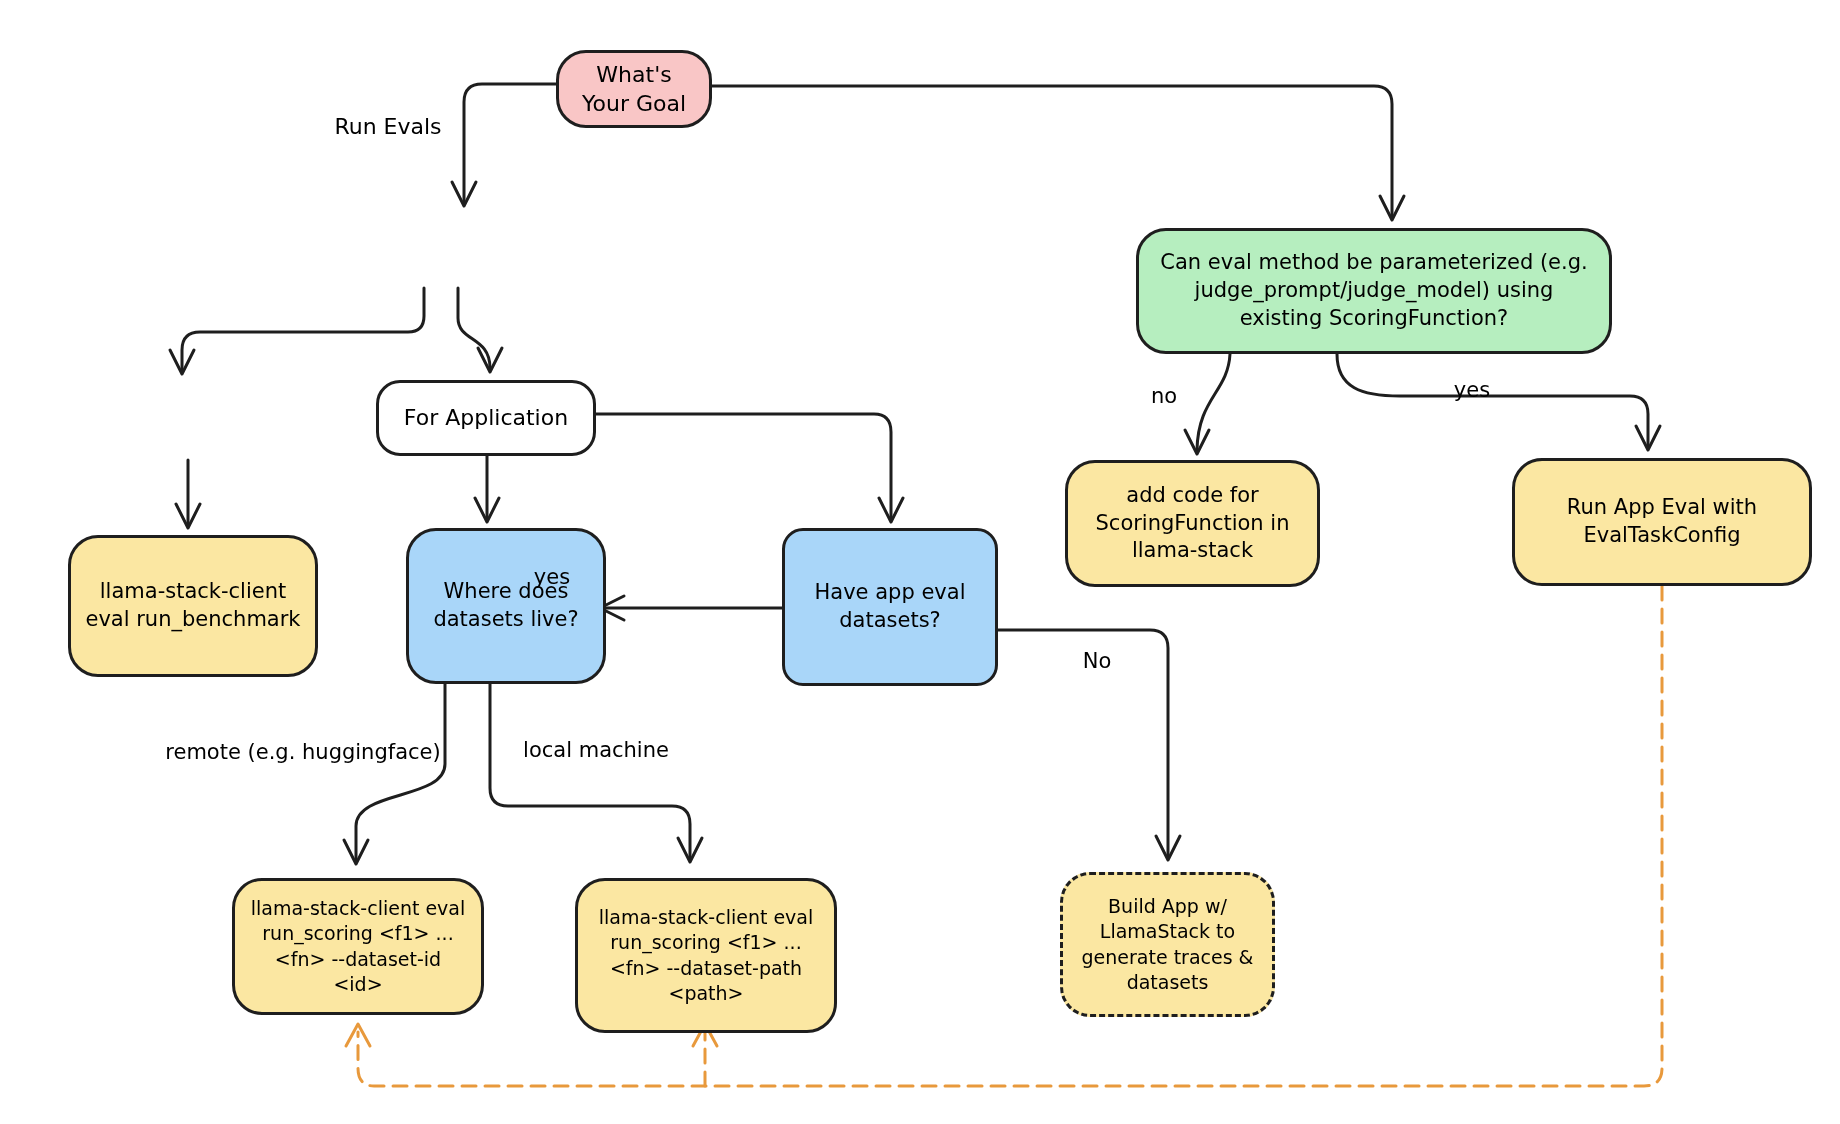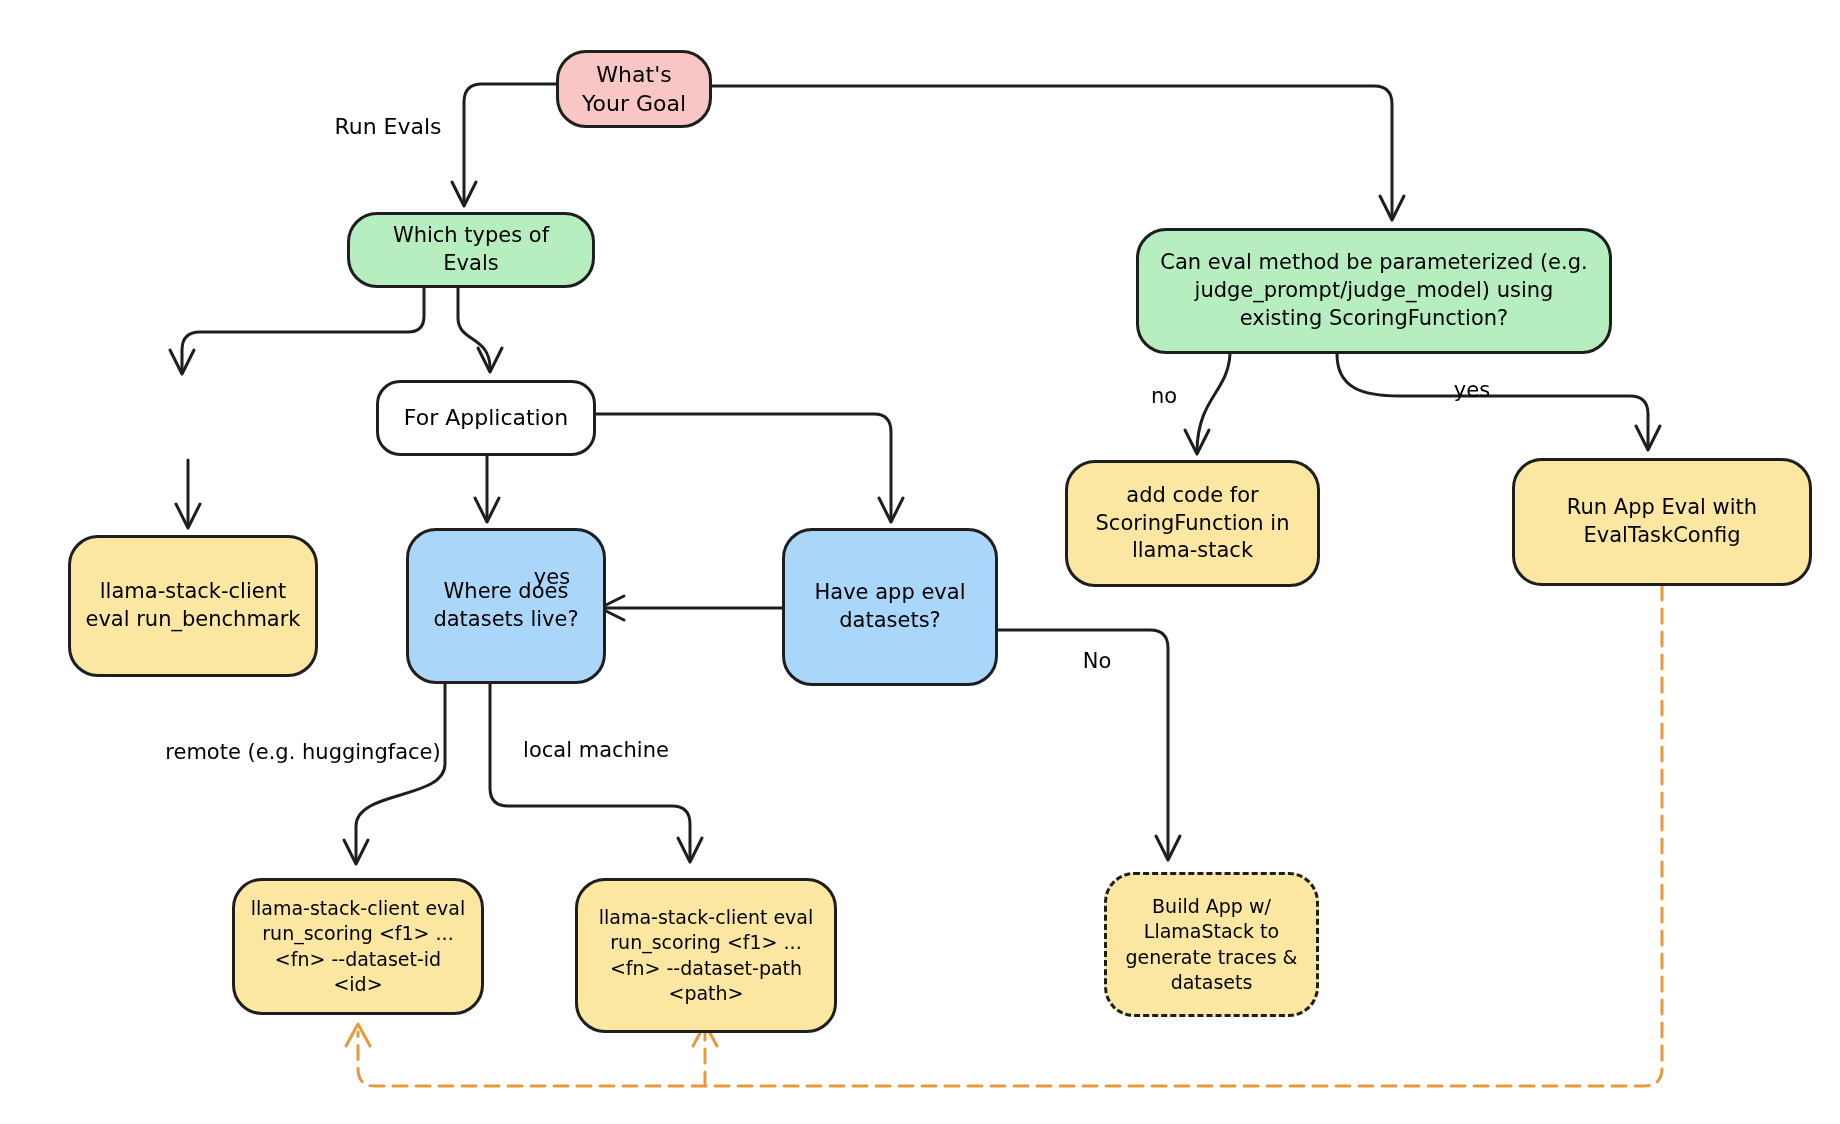--- a/index.html
+++ b/index.html
@@ -116,62 +116,59 @@
       <path stroke-dasharray="14 9" d="M705 1086 V1032"></path>
       <polyline points="346,1046 358,1024 370,1046"></polyline>
       <polyline points="693,1046 705,1024 717,1046"></polyline>
     </g>
   </svg>
 
   <div class="node pink fs22" style="left:556px;top:50px;width:156px;height:78px;">
     <span>What's Your Goal</span>
   </div>
 
-  <div class="node green" style="left:347px;top:212px;width:248px;height:76px;">
-    <span>Which types of Evals</span>
-  </div>
 
   <div class="node green" style="left:1136px;top:228px;width:476px;height:126px;">
     <span>Can eval method be parameterized (e.g. judge_prompt/judge_model) using existing ScoringFunction?</span>
   </div>
 
 
   <div class="node whitebox fs22" style="left:376px;top:380px;width:220px;height:76px;">
     <span>For Application</span>
   </div>
 
   <div class="node yellow" style="left:68px;top:535px;width:250px;height:142px;">
     <span>llama-stack-client eval run_benchmark</span>
   </div>
 
   <div class="node blue" style="left:406px;top:528px;width:200px;height:156px;">
     <span>Where does datasets live?</span>
   </div>
 
-  <div class="node blue" style="left:782px;top:528px;width:216px;height:158px;">
+  <div class="node blue" style="left:782px;top:528px;width:216px;height:158px;border-radius:21px;">
     <span>Have app eval datasets?</span>
   </div>
 
   <div class="node yellow" style="left:1065px;top:460px;width:255px;height:127px;">
     <span>add code for ScoringFunction in llama-stack</span>
   </div>
 
   <div class="node yellow" style="left:1512px;top:458px;width:300px;height:128px;">
     <span>Run App Eval with EvalTaskConfig</span>
   </div>
 
   <div class="node yellow fs19" style="left:232px;top:878px;width:252px;height:137px;">
     <span>llama-stack-client eval run_scoring &lt;f1&gt; ... &lt;fn&gt; --dataset-id &lt;id&gt;</span>
   </div>
 
   <div class="node yellow fs19" style="left:575px;top:878px;width:262px;height:155px;">
     <span>llama-stack-client eval run_scoring &lt;f1&gt; ... &lt;fn&gt; --dataset-path &lt;path&gt;</span>
   </div>
 
-  <div class="node yellow dashedbox fs19" style="left:1060px;top:872px;width:215px;height:145px;margin-left:44px;">
+  <div class="node yellow dashedbox fs19" style="left:1060px;top:872px;width:215px;height:145px;">
     <span>Build App w/ LlamaStack to generate traces &amp; datasets</span>
   </div>
 
   <div class="elabel fs22" style="left:388px;top:127px;">Run Evals</div>
 
 
   <div class="elabel" style="left:1164px;top:396px;">no</div>
 
   <div class="elabel" style="left:1472px;top:390px;">yes</div>
 

